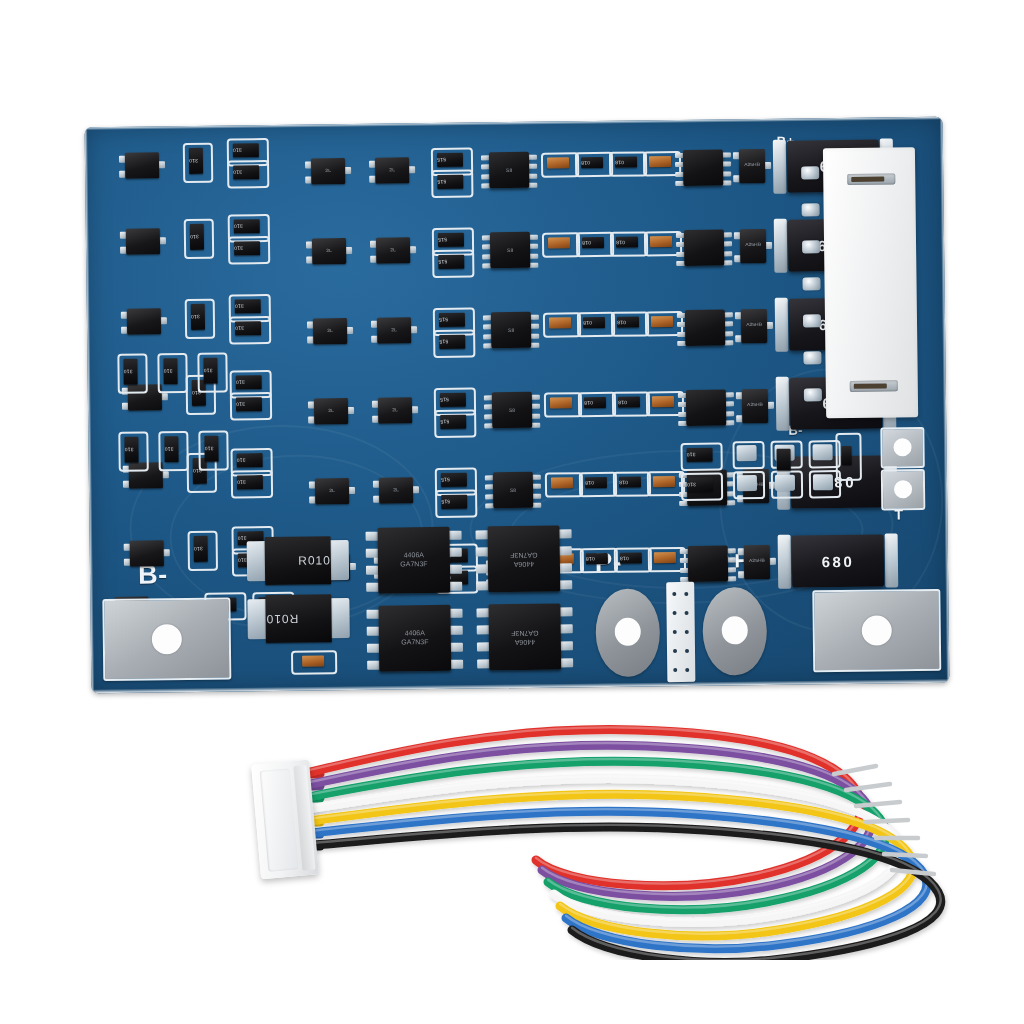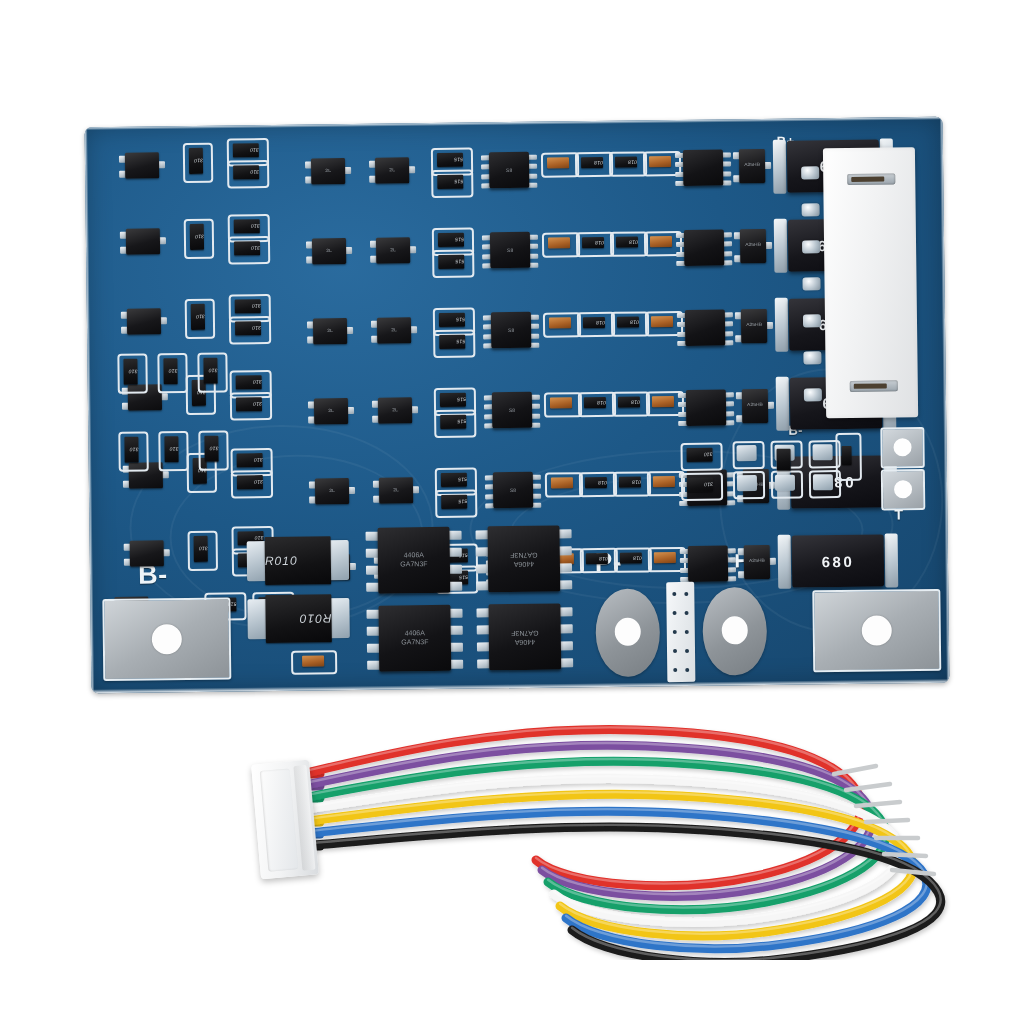--- a/index.html
+++ b/index.html
@@ -32,22 +32,22 @@
        border-radius:2px;box-shadow:0 0 2px rgba(0,0,0,.35);}
   .pad-ring{position:absolute;border:2.5px solid #e3eaf0;border-radius:4px;background:transparent;}
 
   .sot23{position:absolute;background:linear-gradient(165deg,#3a3a3c,#17171a 55%,#0c0c0e);
          border-radius:1.5px;box-shadow:0 1px 2px rgba(0,0,0,.5);}
   .sot23 .mk{position:absolute;left:0;right:0;top:36%;text-align:center;color:#9aa0a6;
              font-size:5px;font-family:"Liberation Sans",sans-serif;transform:scaleY(.9);}
 
   .res{position:absolute;background:linear-gradient(170deg,#2b2b2d,#121214 60%,#08080a);
        border-radius:1px;box-shadow:0 1px 1.5px rgba(0,0,0,.5);}
-  .res .mk{position:absolute;left:0;right:0;top:50%;transform:translateY(-50%);text-align:left;
-           color:#cdd3d8;font-size:5px;letter-spacing:.2px;font-style:italic;}
+  .res .mk{position:absolute;left:0;right:0;top:50%;transform:translateY(-50%);text-align:right;
+           color:#cdd3d8;font-size:5px;letter-spacing:.2px;}
   .res.flip .mk{transform:translateY(-50%) rotate(180deg);}
 
   .cap{position:absolute;background:linear-gradient(170deg,#d4914e,#a85f24 60%,#7e4315);
        border-radius:1px;box-shadow:0 1px 1.5px rgba(0,0,0,.45);}
 
   .sop8{position:absolute;background:linear-gradient(160deg,#2e2e31,#131316 55%,#0a0a0c);
         border-radius:2px;box-shadow:0 2px 3px rgba(0,0,0,.55);}
   .sop8 .mk{position:absolute;left:0;right:0;top:0;bottom:0;display:flex;align-items:center;
             justify-content:center;color:#8e949a;font-size:5.5px;}
   .leg{position:absolute;background:linear-gradient(160deg,#f2f5f8,#b9c5ce 60%,#93a2ad);border-radius:1px;}

